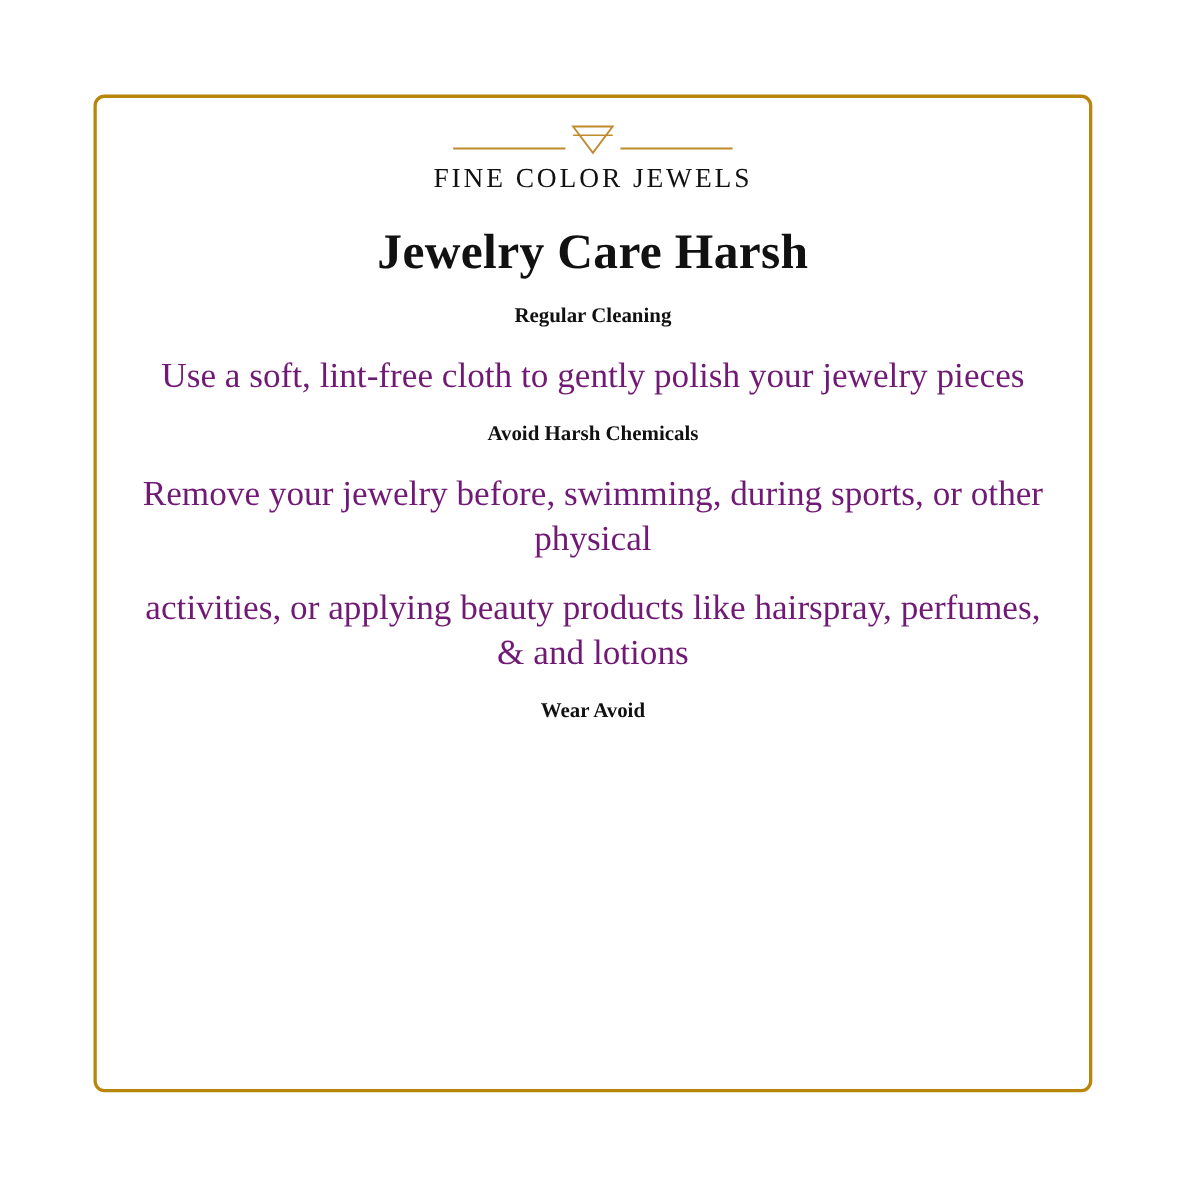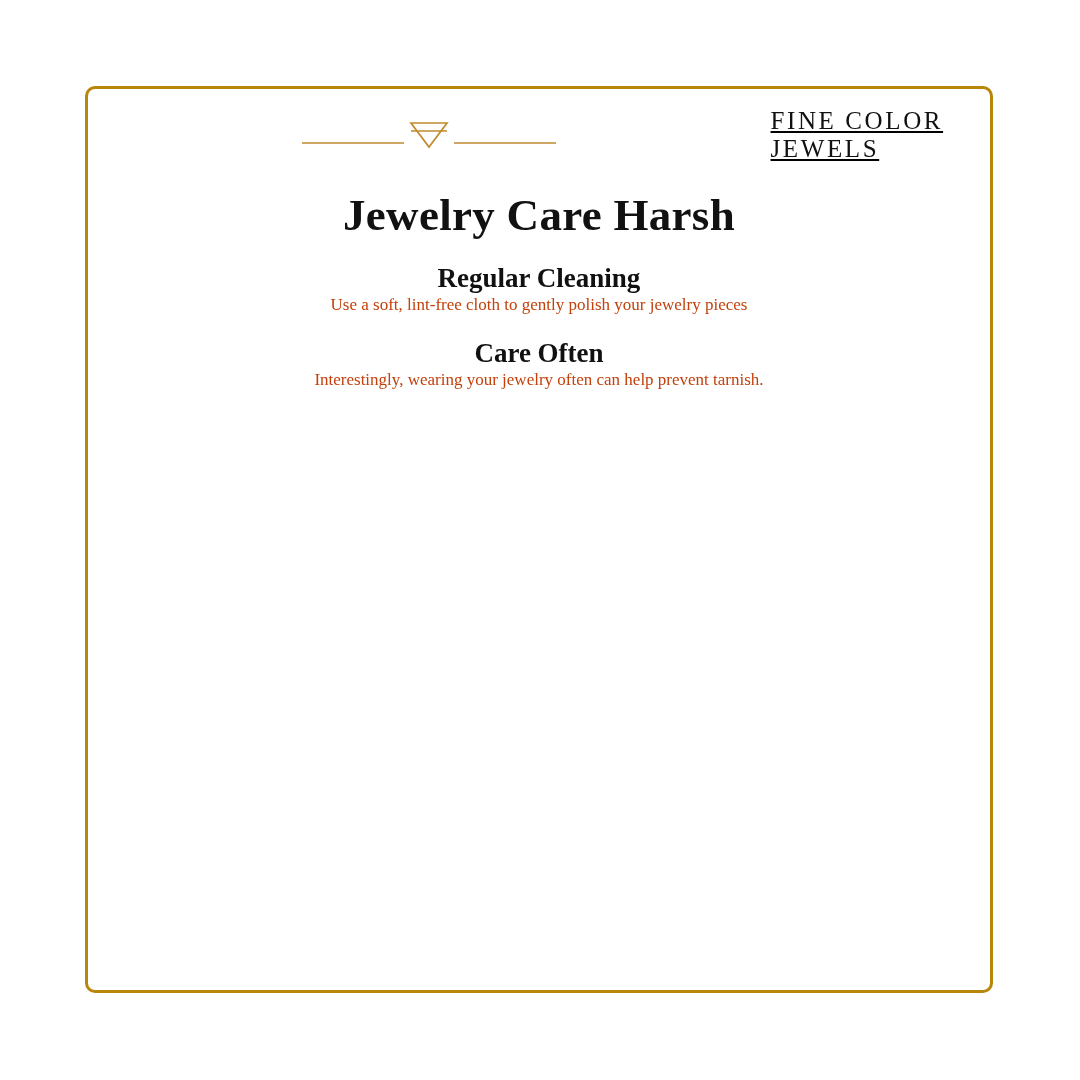--- a/index.html
+++ b/index.html
@@ -20,23 +20,22 @@
     width: 908px;
     height: 907px;
     box-sizing: border-box;
     border: 3px solid #b8860b;
     border-radius: 10px;
     background: #ffffff;
   }
   .brand {
     margin-top: 16px;
     display: flex;
-    flex-direction: row;
+    flex-direction: column;
     align-items: center;
-    text-decoration: underline;
   }
   .brand-mark {
     width: 100%;
     display: flex;
     justify-content: center;
     align-items: center;
   }
   .brand-mark svg {
     display: block;
   }
@@ -54,28 +53,29 @@
     font-weight: bold;
     color: #111111;
     margin-top: 26px;
     letter-spacing: 0.3px;
   }
   .section {
     margin-top: 22px;
   }
   .section-title {
     text-align: center;
-    font-size: 27px;
+    font-size: 19px;
     font-weight: bold;
     color: #111111;
   }
   .section-line {
     text-align: center;
-    font-size: 17px;
-    color: #c2410c;
+    font-size: 32px;
+    color: #701a75;
+    margin-top: 22px;
     line-height: 1.28;
     padding: 0 28px;
   }
   .section-line.wrap {
     padding: 0 44px;
   }
 </style>
 </head>
 <body>
 
@@ -95,21 +95,25 @@
     <div class="brand-name">FINE COLOR JEWELS</div>
   </div>
 
   <div class="title">Jewelry Care Harsh</div>
 
   <div class="section">
     <div class="section-title">Regular Cleaning</div>
     <div class="section-line">Use a soft, lint-free cloth to gently polish your jewelry pieces</div>
   </div>
 
+  <div class="section">
+    <div class="section-title">Avoid Harsh Chemicals</div>
+    <div class="section-line">Remove your jewelry before, swimming, during sports, or other physical</div>
+    <div class="section-line wrap">activities,  or applying beauty products like hairspray, perfumes, &amp; and lotions</div>
+  </div>
 
 
 
   <div class="section">
-    <div class="section-title">Care Often</div>
-    <div class="section-line">Interestingly, wearing your jewelry often can help prevent tarnish.</div>
+    <div class="section-title">Wear Avoid</div>
   </div>
 
 </div>
 
 </body></html>

